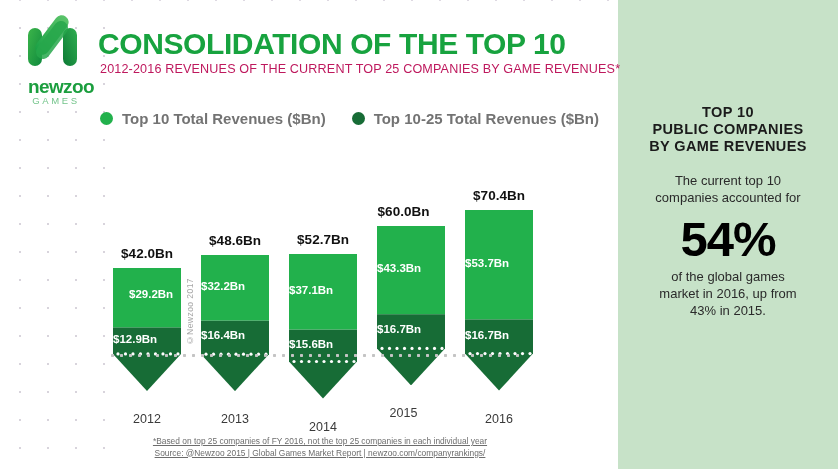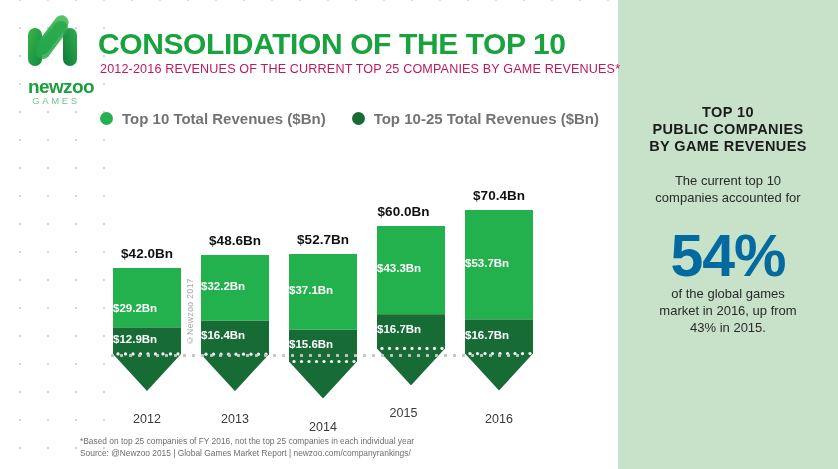--- a/index.html
+++ b/index.html
@@ -40,22 +40,22 @@
   }
   .side-heading {
     font-size:14.5px; font-weight:bold; color:#1b1b1b;
     letter-spacing:0.4px; line-height:17px;
   }
   .side-sub {
     margin-top:17px;
     font-size:13px; color:#2a2a2a; line-height:17px;
   }
   .side-big {
-    margin-top:26px;
-    font-size:59px; font-weight:bold; color:#0369a1; letter-spacing:-1px;
+    margin-top:9px;
+    font-size:49px; font-weight:bold; color:#000000; letter-spacing:-1px;
     line-height:48px;
   }
   .side-sub2 {
     margin-top:5px;
     font-size:13px; color:#2a2a2a; line-height:17px;
   }
   
   .logo-mark {
     position:absolute; left:22px; top:14px; width:62px; height:62px;
   }
@@ -110,21 +110,21 @@
     letter-spacing:0.4px; white-space:nowrap;
   }
   .baseline {
     position:absolute; left:108px; top:354px; width:412px; height:3px;
     background-image:radial-gradient(circle, #c4c4c4 1.4px, transparent 1.5px);
     background-size:9px 3px;
   }
   
   .footer {
     position:absolute; left:80px; top:436px; width:480px;
-    text-align:left; font-size:8.4px; color:#6d6d6d; line-height:11.5px;
+    text-align:center; font-size:8.4px; color:#6d6d6d; line-height:11.5px;text-decoration:underline;
   }
 </style>
 </head>
 <body>
 
 <div id="infographic">
 
   <div class="dot-grid"></div>
   <div class="dot-grid-2"></div>
 
@@ -198,21 +198,21 @@
           <circle cx="12.5" cy="85.884" r="1.6" fill="#ffffff"></circle>
           <circle cx="20" cy="85.884" r="1.6" fill="#ffffff"></circle>
           <circle cx="27.5" cy="85.884" r="1.6" fill="#ffffff"></circle>
           <circle cx="35" cy="85.884" r="1.6" fill="#ffffff"></circle>
           <circle cx="42.5" cy="85.884" r="1.6" fill="#ffffff"></circle>
           <circle cx="50" cy="85.884" r="1.6" fill="#ffffff"></circle>
           <circle cx="57.5" cy="85.884" r="1.6" fill="#ffffff"></circle>
           <circle cx="65" cy="85.884" r="1.6" fill="#ffffff"></circle>
         </svg>
         <div class="bar-total">$42.0Bn</div>
-        <div class="seg-label" style="top: 34px;">$29.2Bn</div>
+        <div class="seg-label" style="top: 20px; margin-left: 16px;">$29.2Bn</div>
         <div class="seg-label" style="top: 64.726px;">$12.9Bn</div>
         <div class="year-label" style="top: 131.884px;">2012</div>
       </div>
     <div class="bar-group" id="bar-1" style="left: 201px; top: 254.856px; width: 68px; height: 160.144px;">
         <svg width="68" height="136.144" class="bar-svg">
           <rect x="0" y="0" width="68" height="65.688" fill="#22b14c"></rect>
           <path d="M0 65.688 L68 65.688 L68 99.144 L34 136.144 L0 99.144 Z" fill="#176c36"></path>
           <circle cx="5" cy="99.144" r="1.6" fill="#ffffff"></circle>
           <circle cx="12.5" cy="99.144" r="1.6" fill="#ffffff"></circle>
           <circle cx="20" cy="99.144" r="1.6" fill="#ffffff"></circle>

